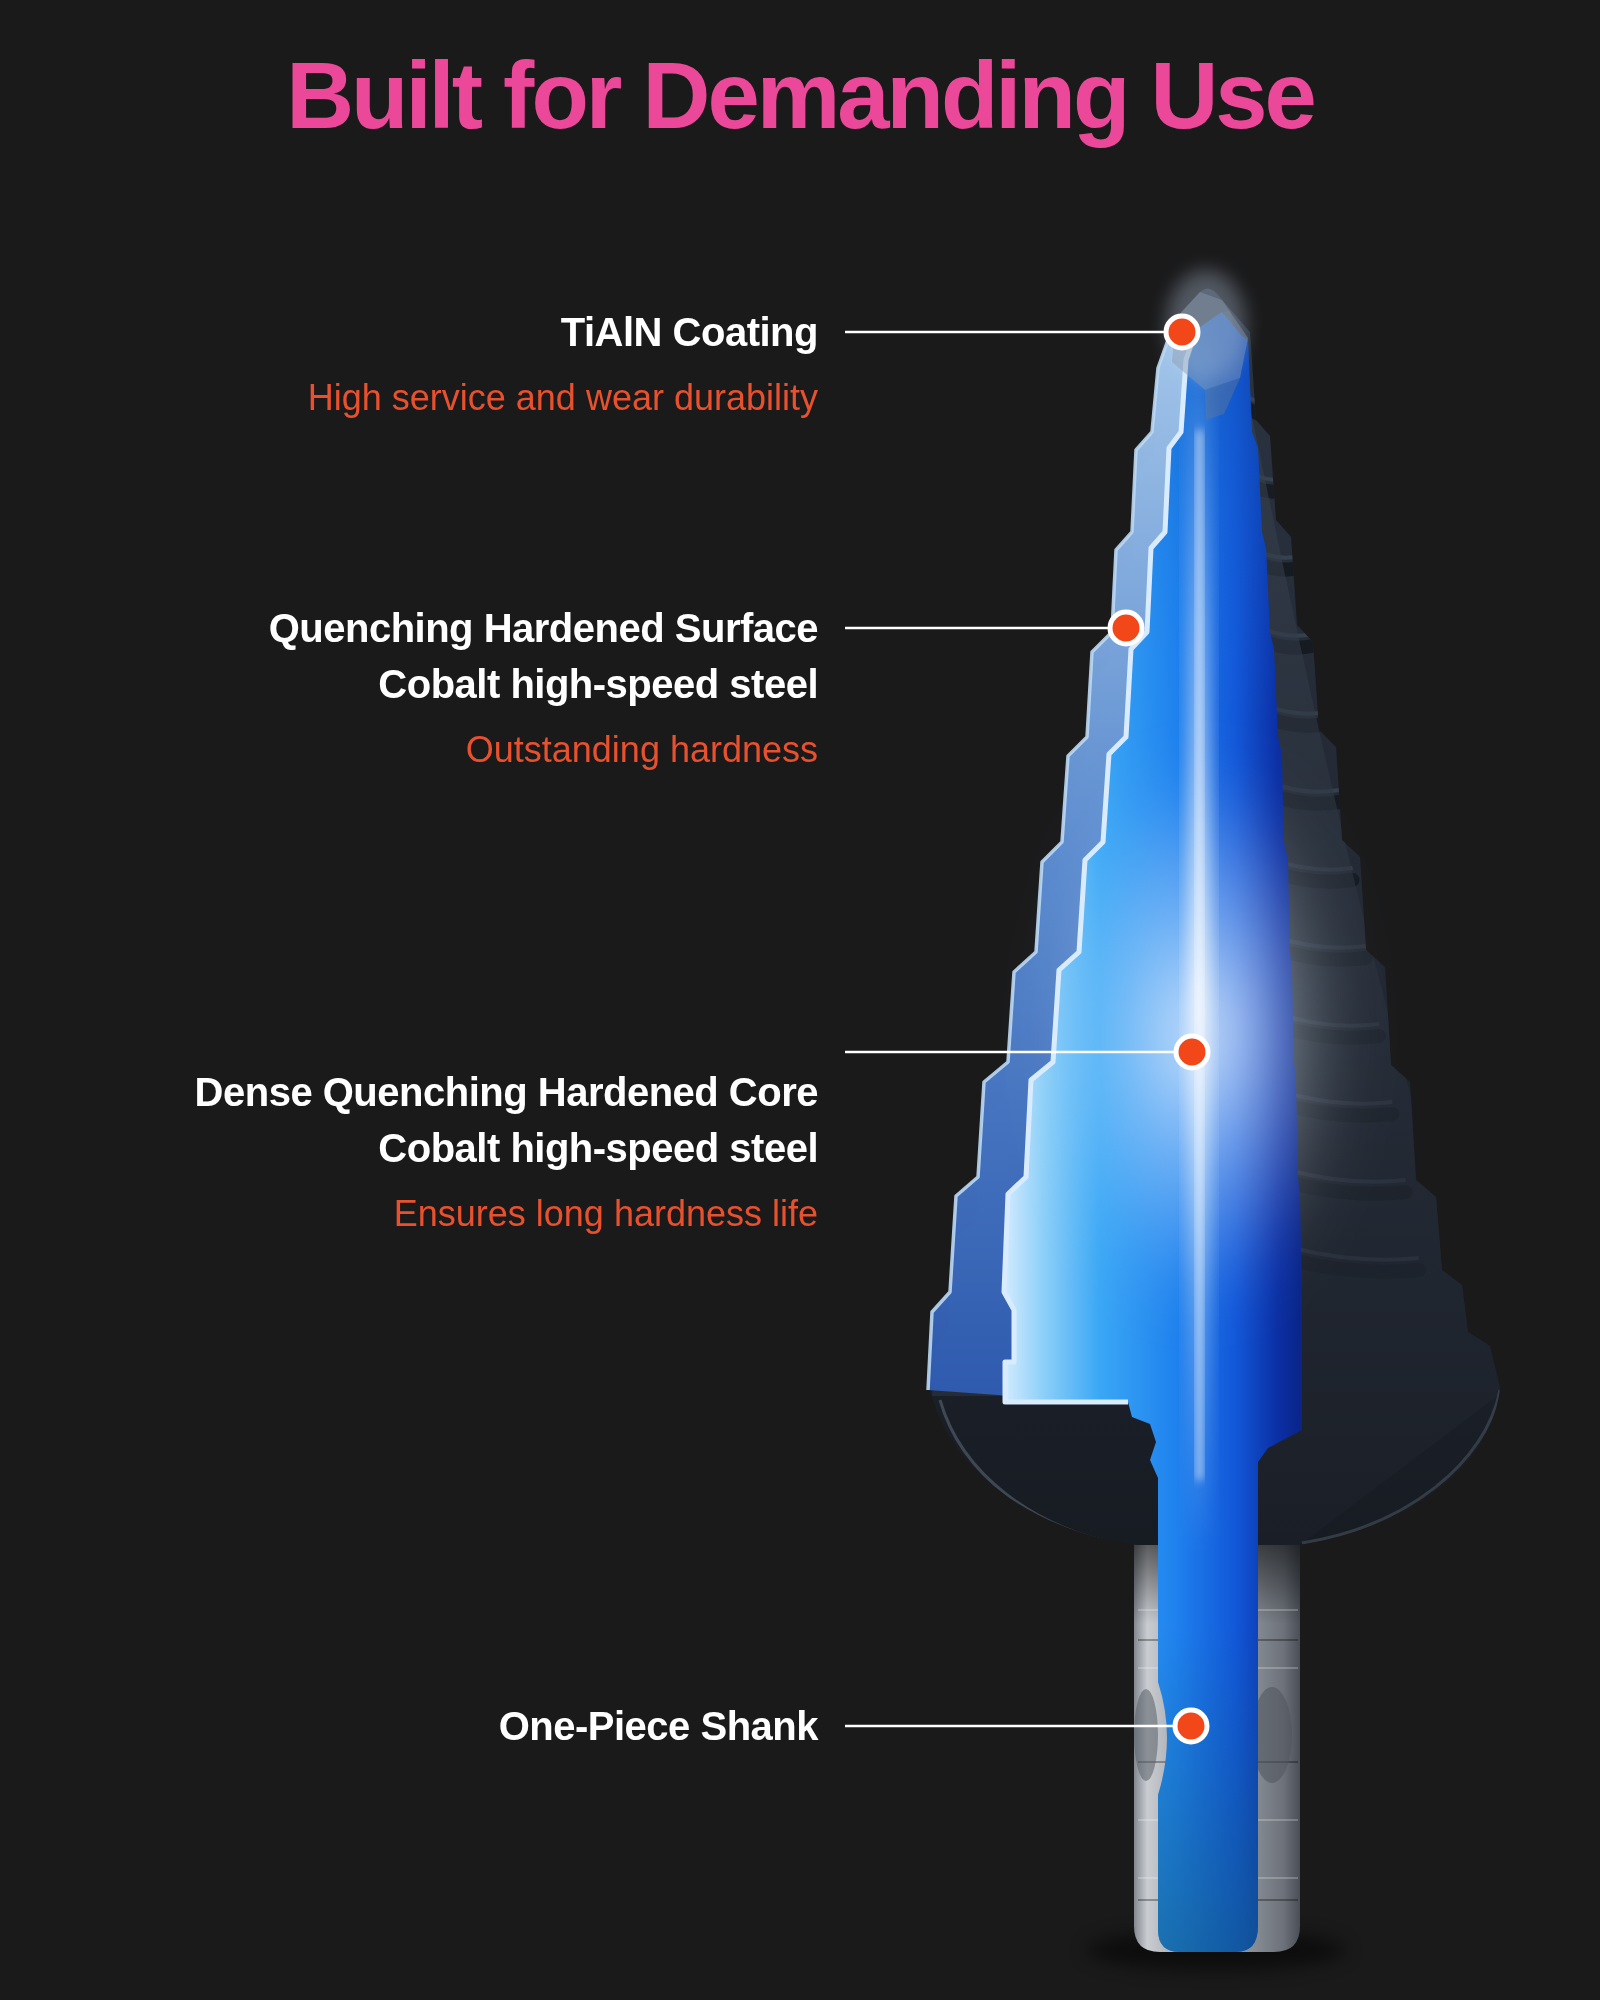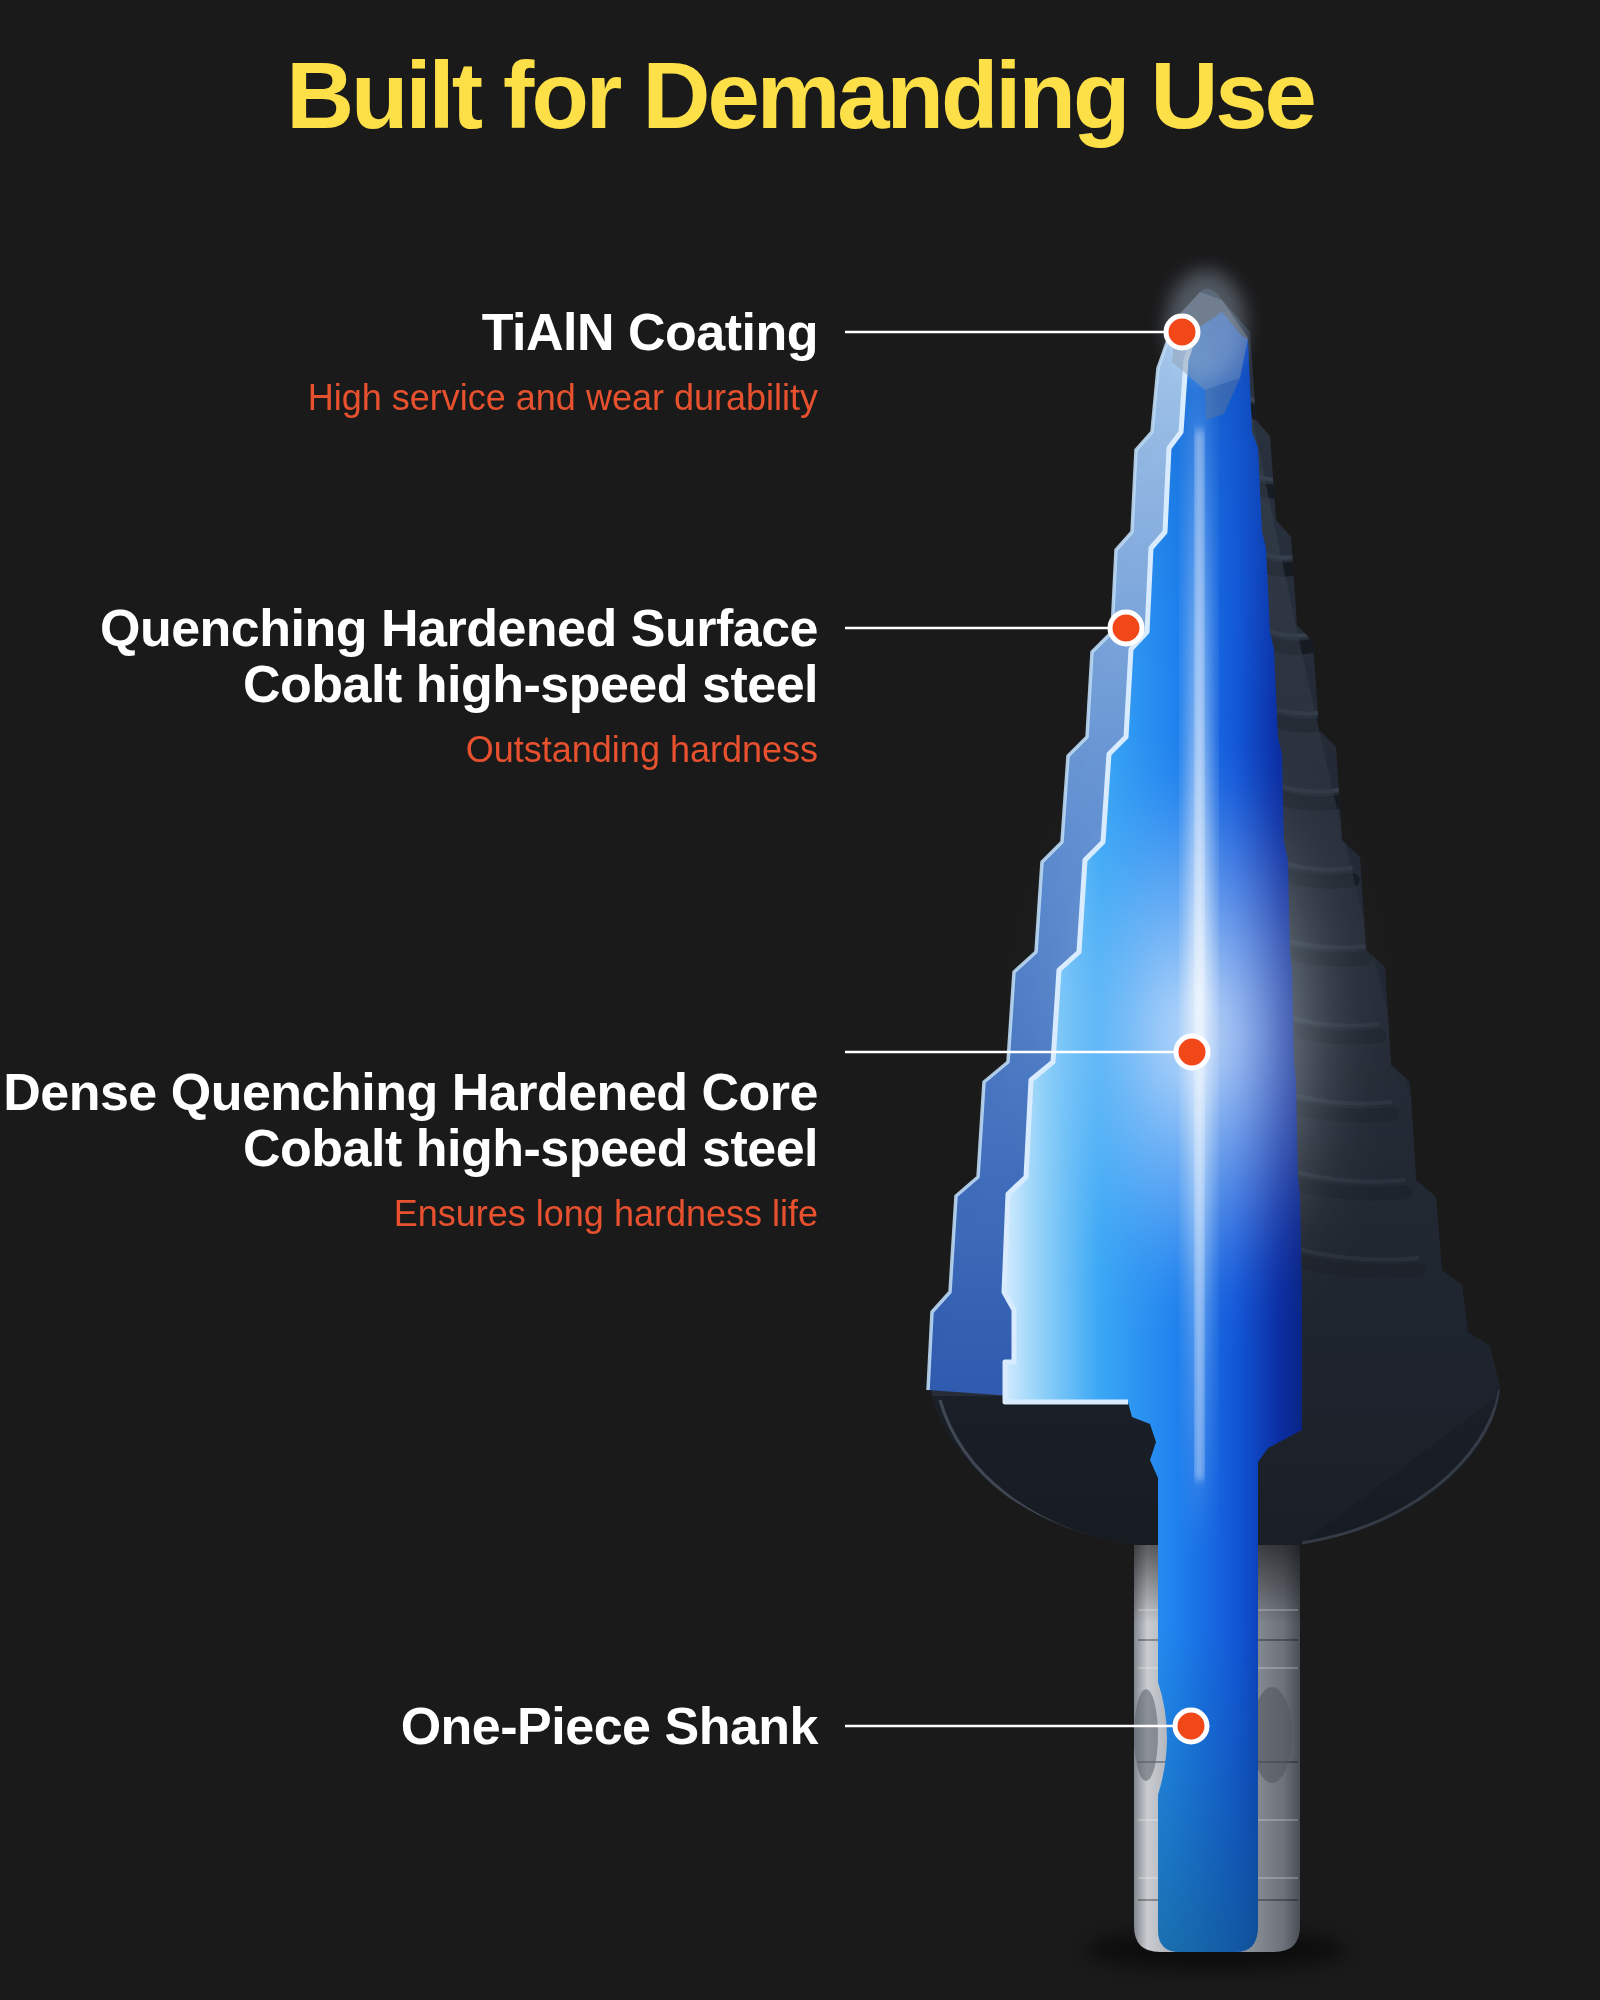--- a/index.html
+++ b/index.html
@@ -10,26 +10,26 @@
     overflow:hidden;
     position:relative;
   }
   .stage{position:absolute;inset:0;width:1600px;height:2000px;}
   .stage > svg{position:absolute;left:0;top:0;}
 
   .page-title{
     position:absolute;top:44px;left:0;width:1600px;
     margin:0;text-align:center;
     font-size:94px;font-weight:800;letter-spacing:-3px;
-    color:#fde047;line-height:1.1;
+    color:#ec4899;line-height:1.1;
   }
 
   .callout{position:absolute;text-align:right;}
   .callout .head{
-    color:#ffffff;font-size:52px;font-weight:700;
+    color:#ffffff;font-size:40px;font-weight:700;
     line-height:56px;letter-spacing:-0.5px;white-space:nowrap;
   }
   .callout .subs{margin-top:14px;}
   .callout .sub{
     color:#e8512e;font-size:36px;font-weight:400;
     line-height:47px;white-space:nowrap;
   }
   .c1{top:304px;right:782px;}
   .c2{top:600px;right:782px;}
   .c3{top:1024px;right:782px;margin-top:40px;}

